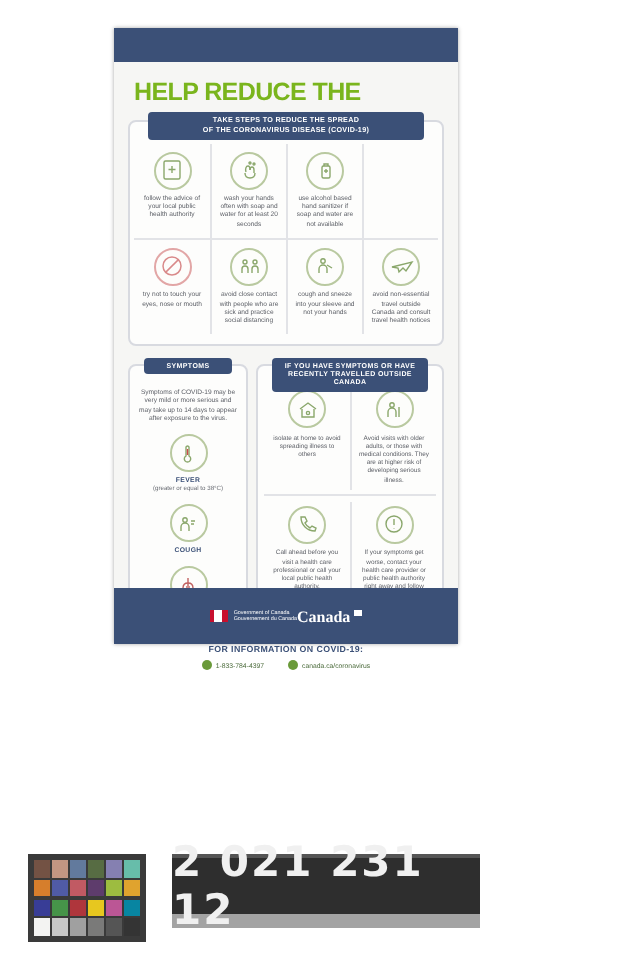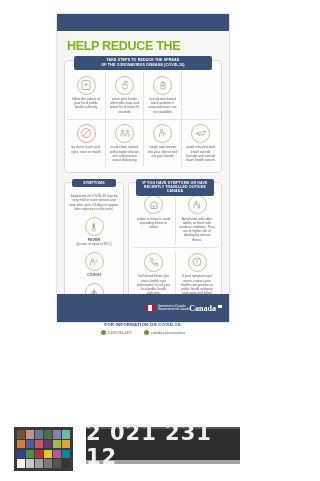--- a/index.html
+++ b/index.html
@@ -150,21 +150,21 @@
   .info-links { display:flex; justify-content:center; gap:12px; margin-top:3px; }
   .info-link { display:flex; align-items:center; gap:2px; font-size:3.4px; color:#4a6a3a; }
   .dot-ico {
     width:5px;height:5px;border-radius:50%;background:#6a9a3a;
     display:flex;align-items:center;justify-content:center;
   }
 
   #poster-footer {
     position:absolute; left:0; right:0; bottom:0; height:28px;
     background:#3b5077;
-    display:flex; align-items:center; justify-content:flex-end;
+    display:flex; align-items:center; justify-content:center;
     padding:0 7px;
   }
   .goc { display:flex; align-items:center; gap:3px; }
   .flag {
     width:9px; height:5.5px; background:#fff; position:relative; flex:none;
   }
   .flag:before, .flag:after {
     content:""; position:absolute; top:0; bottom:0; width:2.4px; background:#c8102e;
   }
   .flag:before { left:0; }
@@ -185,21 +185,21 @@
     background:#3a3a3a; padding:3px;
     display:grid; grid-template-columns:repeat(6,1fr); grid-template-rows:repeat(4,1fr);
     gap:1.2px;
   }
   #colorchecker div { width:100%; height:100%; }
 
   
   #label-board {
     position:absolute; left:86px; top:427px; width:154px; height:37px;
     background:#2e2e2e;
-    border-top:2px solid #555; border-bottom:4px solid #a3a3a3;
+    border-top:2px solid #555; border-bottom:7px solid #a3a3a3;
     display:flex; align-items:center; justify-content:center;
   }
   #label-board .lbl {
     color:#f0f0f0; font-size:21px; font-weight:bold;
     letter-spacing:1px; font-family:"DejaVu Sans", sans-serif;
   }
 </style>
 </head>
 <body>
 

